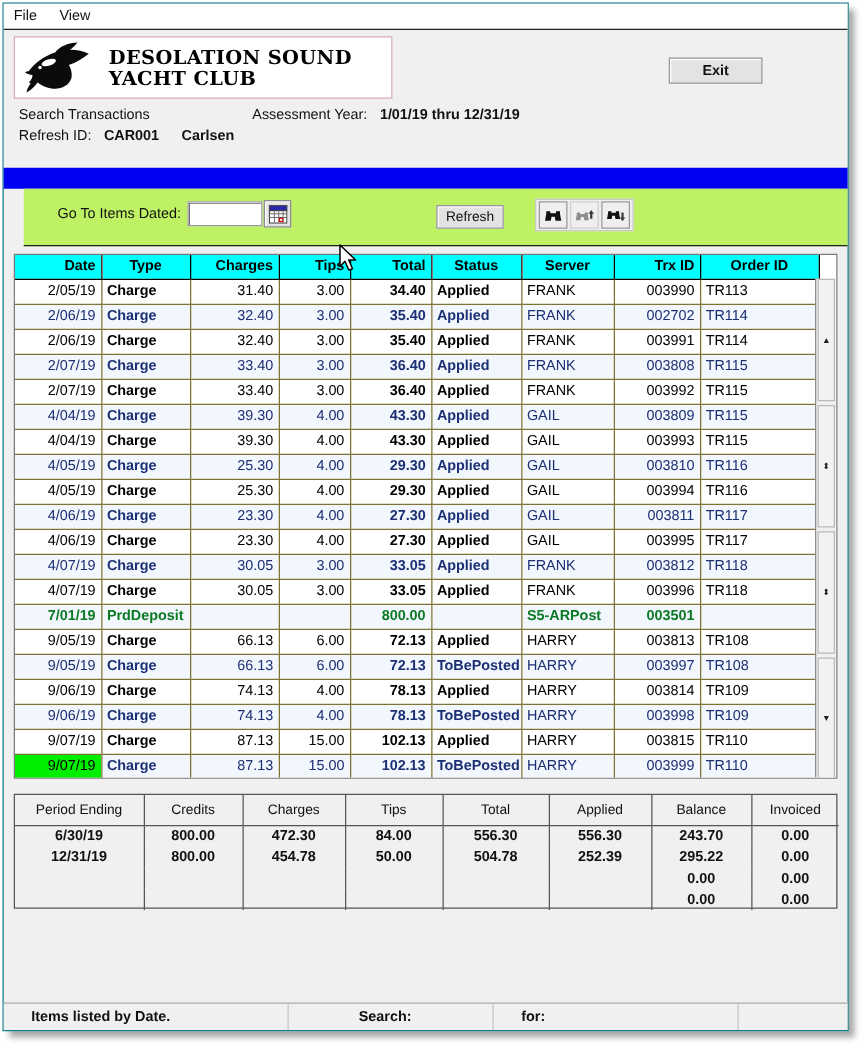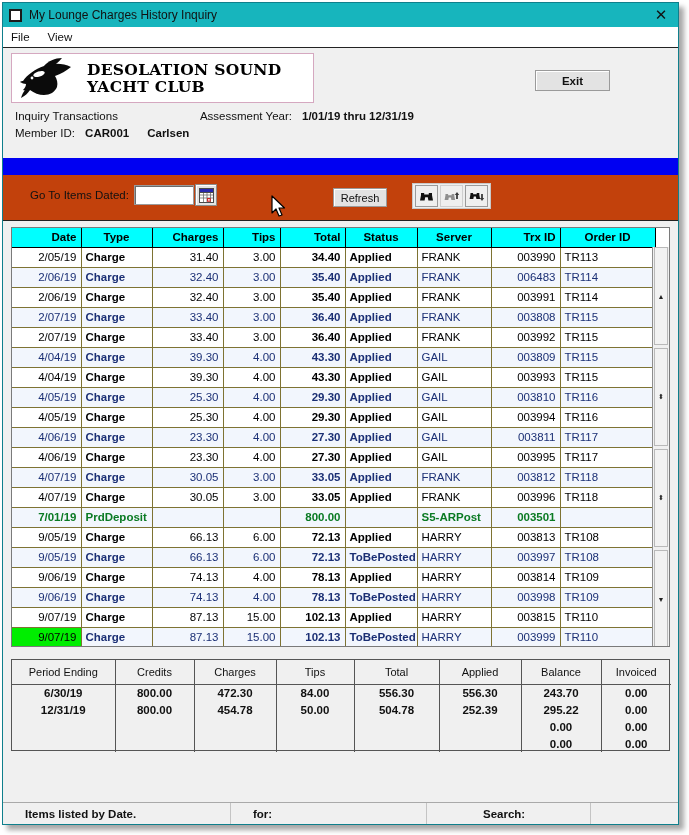--- a/index.html
+++ b/index.html
@@ -154,23 +154,24 @@
 
   .bluebar {
     height: 17px;
     background: #0000f2;
     margin: 0;
   }
 
   
   .toolbar {
     height: 45px;
-    background: #c2410c;
+    background: #bef264;
     position: relative;
     border-bottom: 1px solid #222222;
+    margin-left: 16px;
   }
   .tb-label {
     position: absolute;
     left: 27px;
     top: 14px;
     font-size: 11.5px;
     color: #111111;
   }
   .date-input {
     position: absolute;
@@ -396,25 +397,20 @@
   .sb2 { width: 164px; padding-left: 56px; }
   .sb3 { width: 196px; }
   .sb4 { flex: 1 1 auto; border-right: none; }
 </style>
 </head>
 <body>
 
 <div id="app">
   <div class="window">
 
-    <div class="titlebar">
-      <div class="title-icon"></div>
-      <div class="title-text">My Lounge Charges History Inquiry</div>
-      <div class="title-close">✕</div>
-    </div>
 
     <div class="menubar">
       <div class="menu-item">File</div>
       <div class="menu-item">View</div>
     </div>
 
     <div class="headband">
 
       <div class="logo-box">
         <svg class="logo-orca" viewBox="0 0 64 42">
@@ -427,28 +423,28 @@
         <div class="logo-words">
           <div>DESOLATION SOUND</div>
           <div>YACHT CLUB</div>
         </div>
       </div>
 
       <div class="exit-btn">Exit</div>
 
       <div class="info-lines">
         <div class="info-row">
-          <span class="lbl-plain">Inquiry Transactions</span>
+          <span class="lbl-plain">Search Transactions</span>
           <span class="gap-a"></span>
           <span class="lbl-plain">Assessment Year:</span>
           <span class="gap-b"></span>
           <span class="lbl-bold">1/01/19 thru 12/31/19</span>
         </div>
         <div class="info-row">
-          <span class="lbl-plain">Member ID:</span>
+          <span class="lbl-plain">Refresh ID:</span>
           <span class="gap-b"></span>
           <span class="lbl-bold">CAR001</span>
           <span class="gap-c"></span>
           <span class="lbl-bold">Carlsen</span>
         </div>
       </div>
     </div>
 
     <div class="bluebar"></div>
 
@@ -533,21 +529,21 @@
               <td class="l">TR113</td>
             </tr>
             <tr class="odd">
               <td class="r">2/06/19</td>
               <td class="l b">Charge</td>
               <td class="r">32.40</td>
               <td class="r">3.00</td>
               <td class="r b">35.40</td>
               <td class="l b">Applied</td>
               <td class="l">FRANK</td>
-              <td class="r">006483</td>
+              <td class="r">002702</td>
               <td class="l">TR114</td>
             </tr>
             <tr class="even">
               <td class="r">2/06/19</td>
               <td class="l b">Charge</td>
               <td class="r">32.40</td>
               <td class="r">3.00</td>
               <td class="r b">35.40</td>
               <td class="l b">Applied</td>
               <td class="l">FRANK</td>
@@ -824,22 +820,22 @@
               <td></td>
               <td>0.00</td>
               <td>0.00</td>
             </tr>
           </tbody>
       </table>
     </div>
 
     <div class="statusbar">
       <div class="sb-cell sb1">Items listed by Date.</div>
+      <div class="sb-cell sb2">Search:</div>
       <div class="sb-cell sb3">for:</div>
-      <div class="sb-cell sb2">Search:</div>
       <div class="sb-cell sb4"></div>
     </div>
 
     <svg class="cursor-arrow" viewBox="0 0 16 24">
       <path d="M1 1 L1 18 L5 14 L8 21 L11 20 L8 13 L13.5 13 Z" fill="#ffffff" stroke="#000000" stroke-width="1.2" stroke-linejoin="round"></path>
     </svg>
   </div>
 </div>
 
 </body></html>

